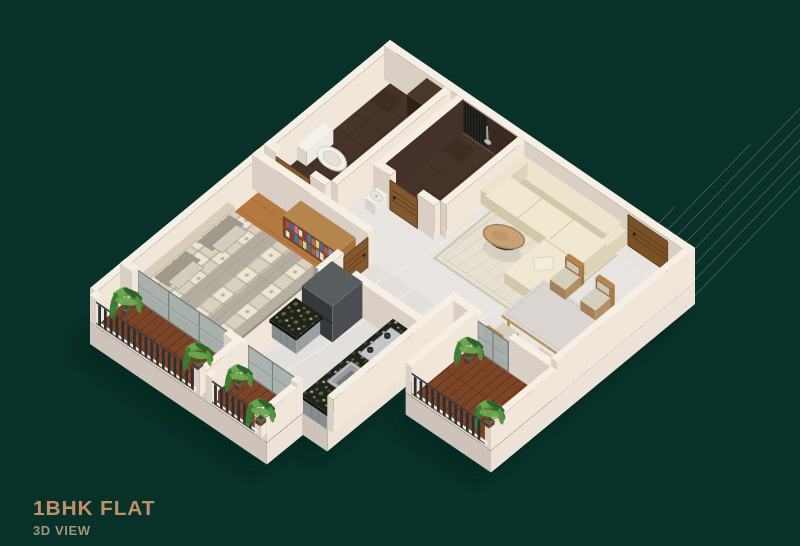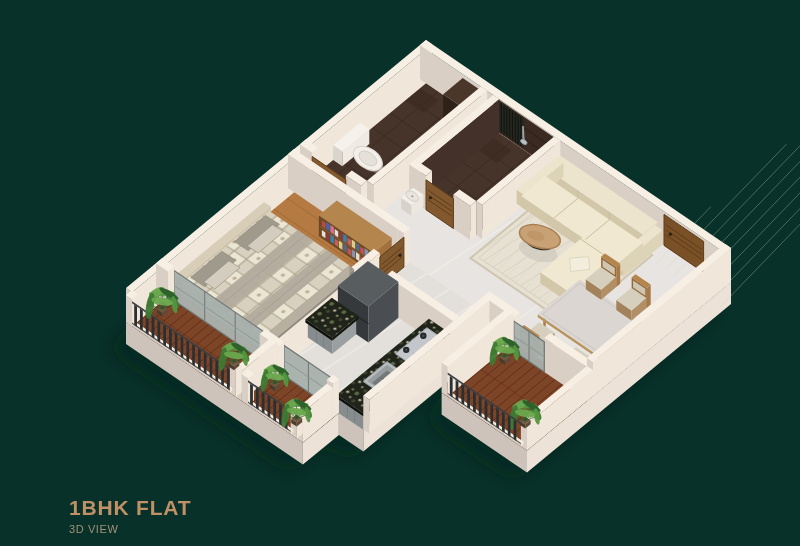--- a/index.html
+++ b/index.html
@@ -1,29 +1,30 @@
 <!DOCTYPE html>
 <html><head>
 <meta charset="utf-8">
 <style>
   html,body{margin:0;padding:0;}
   body{
     width:800px;height:546px;overflow:hidden;position:relative;
     font-family:"Liberation Sans", sans-serif;
   }
-  #stage{position:absolute;inset:0;margin-left:36px;}
+  #stage{position:absolute;inset:0;}
   svg{display:block;}
   .caption{position:absolute;left:33px;top:496px;user-select:none;}
   .caption h1{
     margin:0;font-size:21px;font-weight:bold;letter-spacing:.8px;
     font-family:"Liberation Sans", sans-serif;
   }
   .caption p{
-    margin:3px 0 0 0;font-size:11px;letter-spacing:.6px;
+    margin:3px 0 0 0;font-size:13px;letter-spacing:.6px;
     font-family:"Liberation Sans", sans-serif;
+    font-weight:bold;
   }
 </style>
 </head>
 <body style="background: rgb(7, 49, 41);">
 
 <div id="stage">
   <svg id="scene-svg" width="800" height="546" viewBox="0 0 800 546">
     <defs>
       <filter id="soft" x="-30%" y="-30%" width="160%" height="160%">
           <feGaussianBlur stdDeviation="10"></feGaussianBlur>

